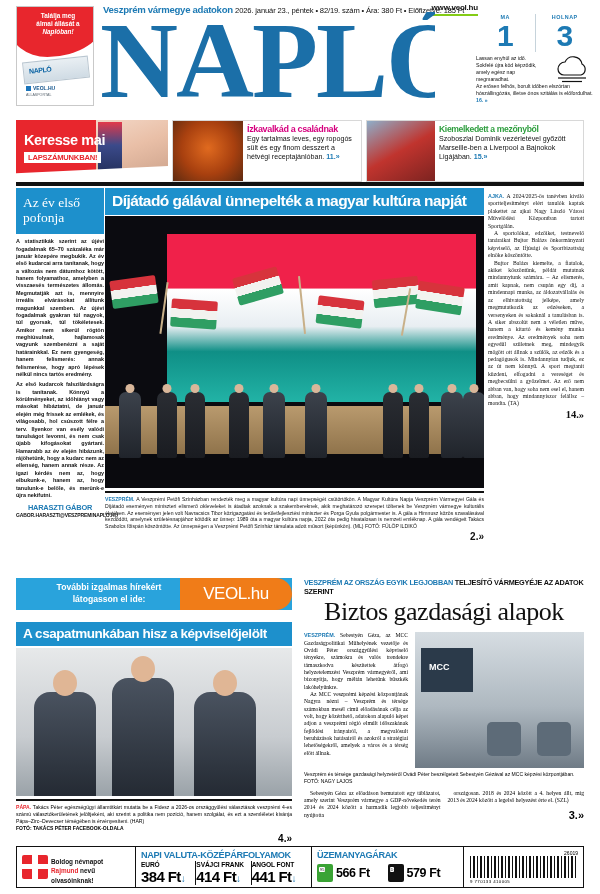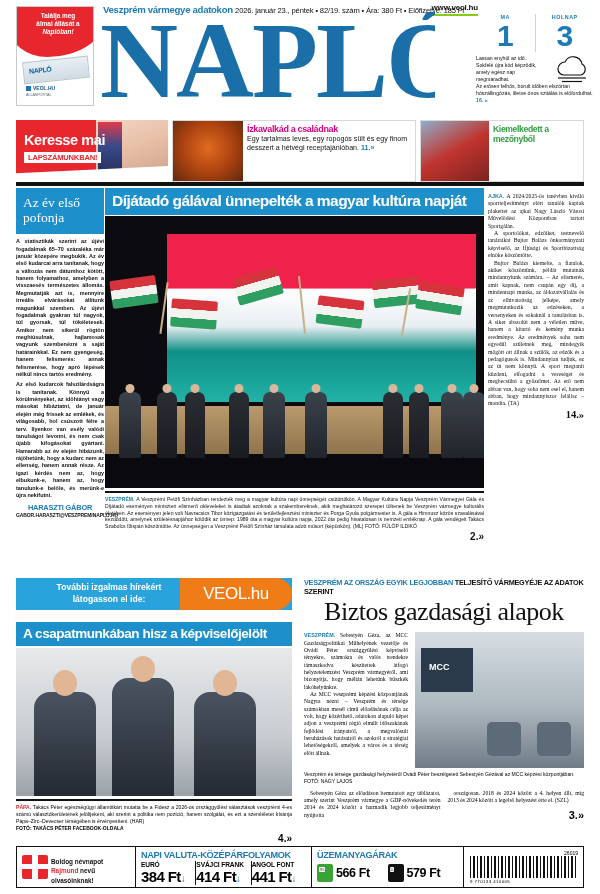--- a/index.html
+++ b/index.html
@@ -75,21 +75,21 @@
   .t-keresse .wave { position:absolute; left:0; bottom:0; width:100%; height:16px; background:#fff;
     clip-path: polygon(0 100%, 0 45%, 100% 0, 100% 100%); }
   .t-keresse .t1 { position:absolute; left:8px; top:12px; color:#fff; font-size:14.5px; font-weight:700; letter-spacing:-.4px;}
   .t-keresse .t2 { position:absolute; left:8px; top:32px; background:#fff; color:#e8262d; font-size:7.6px;
     font-weight:800; padding:1px 4px; letter-spacing:-.2px;}
   .t-keresse .tvimg { position:absolute; right:0; top:0; width:72px; height:62px;
     background:linear-gradient(160deg,#f3d7c6 0%, #e9bfa7 45%, #caa089 100%); }
   .t-keresse .tvimg:after { content:""; position:absolute; left:2px; top:2px; width:24px; height:58px;
     background:linear-gradient(180deg,#e2394a 0%,#3b4a8a 40%,#1e2a52 100%); }
 
-  .t-mid { width:244px; background:#fff; border:1px solid #d8d8d8; display:flex; }
+  .t-mid { width:190px; background:#fff; border:1px solid #d8d8d8; display:flex; }
   .t-mid .ph { width:70px; background:radial-gradient(circle at 50% 45%, #e06a1f 0%, #a8400f 55%, #5d2a10 100%); }
   .t-mid .body { flex:1; padding:3px 4px; }
   .t-mid .hd { color:#d6007f; font-size:9px; font-weight:800; letter-spacing:-.35px; }
   .t-mid .tx { font-size:7.1px; line-height:1.3; color:#111; margin-top:1px; }
 
   .t-right { flex:1; background:#fff; border:1px solid #d8d8d8; display:flex; }
   .t-right .ph { width:68px; background:linear-gradient(150deg,#8faec9 0%, #c0342e 50%, #7c2320 100%); }
   .t-right .body { flex:1; padding:3px 4px; }
   .t-right .hd { color:#2f9e3f; font-size:8.6px; font-weight:800; letter-spacing:-.35px; }
   .t-right .tx { font-size:7.1px; line-height:1.3; color:#111; margin-top:1px; }
@@ -301,20 +301,24 @@
           <span>Egy tartalmas leves, egy ropogós sült és egy finom desszert a hétvégi receptajánlóban.</span>
           <span class="pg">11.»</span>
         </div>
       </div>
     </div>
 
     <div class="teaser t-right">
       <div class="ph"></div>
       <div class="body">
         <div class="hd">Kiemelkedett a mezőnyből</div>
+        <div class="tx">
+          <span>Szoboszlai Dominik vezérletével győzött Marseille-ben a Liverpool a Bajnokok Ligájában.</span>
+          <span class="pg">15.»</span>
+        </div>
       </div>
     </div>
   </div>
 
   <div class="topbar-black"></div>
 
   <div class="bodygrid">
 
     <div class="col-left">
       <div class="op-head">

